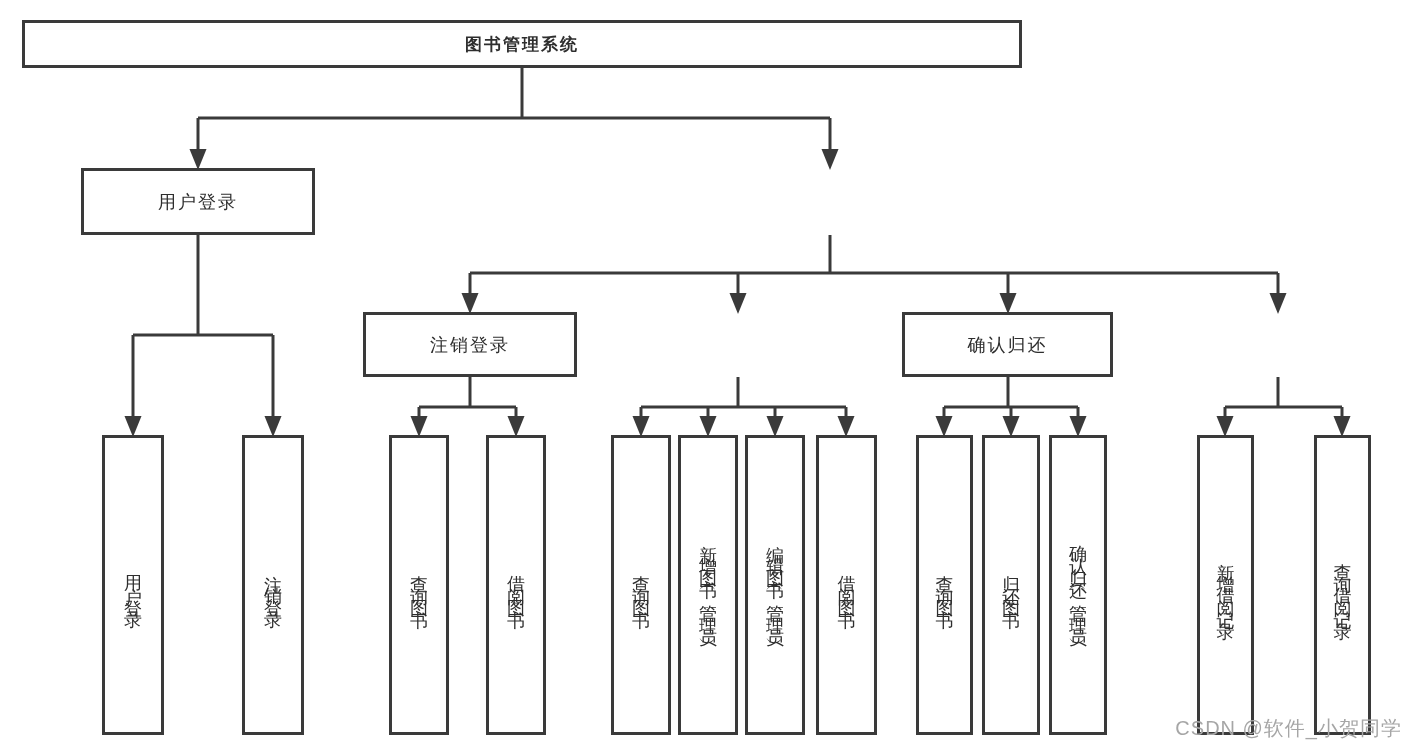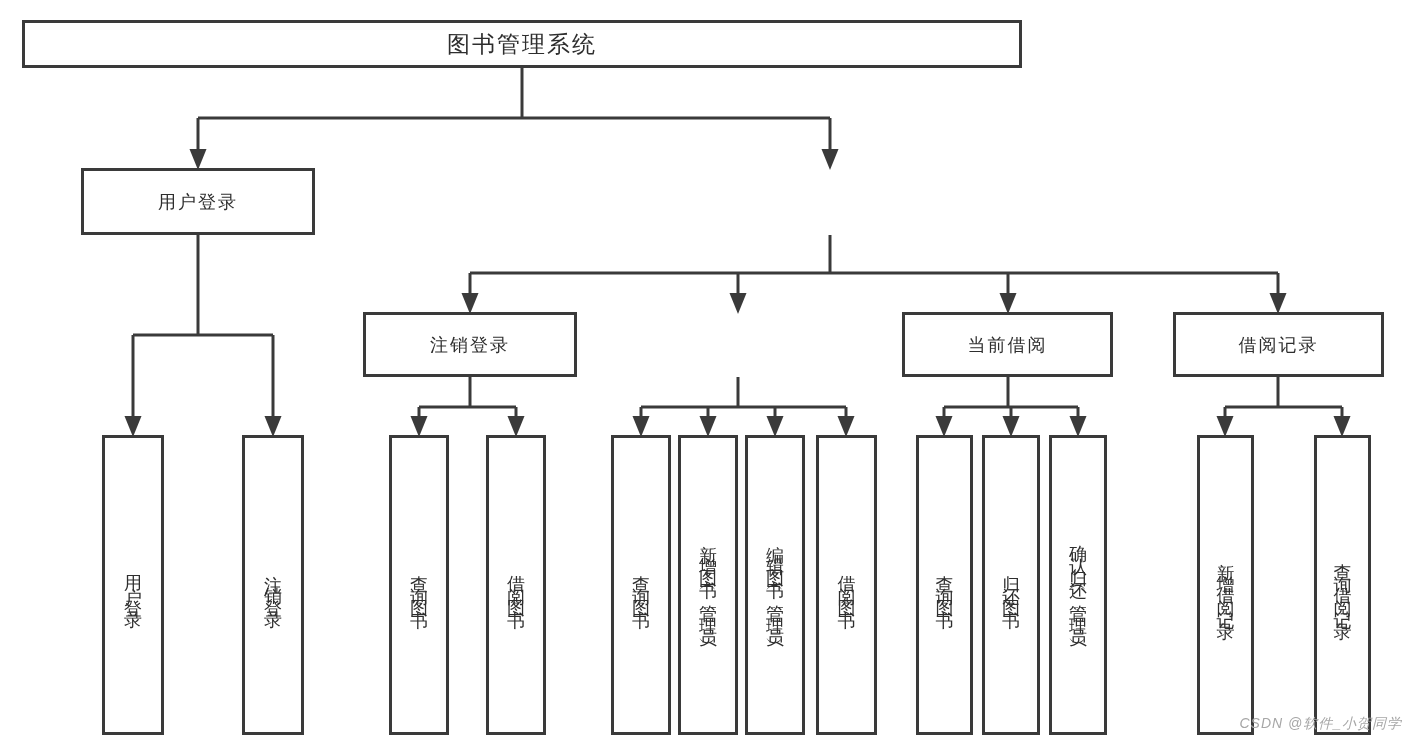--- a/index.html
+++ b/index.html
@@ -21,46 +21,46 @@
     justify-content: center;
     color: #2e2e2e;
     z-index: 1;
   }
   .h-node {
     font-size: 18px;
     letter-spacing: 2px;
     font-weight: 500;
   }
   .root-node {
-    font-size: 23px;
+    font-size: 17px;
+    font-weight: bold;
   }
   .v-node .v-text {
     writing-mode: vertical-rl;
     text-orientation: mixed;
     font-size: 18px;
     letter-spacing: 12px;
     line-height: 1;
     white-space: nowrap;
   }
   #connector-svg {
     position: absolute;
     left: 0;
     top: 0;
     z-index: 2;
     pointer-events: none;
   }
   .watermark {
     position: absolute;
     top: 715px;
     right: 3px;
-    font-size: 14px;
+    font-size: 20px;
     color: #a6a6a6;
     letter-spacing: 1px;
     z-index: 3;
-    font-style: italic;
   }
 </style>
 </head>
 <body>
 
 <div class="canvas">
 
   <svg id="connector-svg" width="1405" height="747">
       <line x1="522" y1="68" x2="522" y2="118" stroke="#3a3a3a" stroke-width="3"></line>
       <line x1="198" y1="118" x2="830" y2="118" stroke="#3a3a3a" stroke-width="3"></line>
@@ -114,22 +114,21 @@
       <polygon points="1216.5,416 1233.5,416 1225,437" fill="#3a3a3a"></polygon>
       <line x1="1342" y1="407" x2="1342" y2="421" stroke="#3a3a3a" stroke-width="3"></line>
       <polygon points="1333.5,416 1350.5,416 1342,437" fill="#3a3a3a"></polygon>
     </svg>
 
   <div class="node h-node root-node" style="left:22px;top:20px;width:1000px;height:48px">图书管理系统</div>
 
   <div class="node h-node" style="left:81px;top:168px;width:234px;height:67px">用户登录</div>
 
   <div class="node h-node" style="left:363px;top:312px;width:214px;height:65px">注销登录</div>
-  <div class="node h-node" style="left:902px;top:312px;width:211px;height:65px">当前借阅</div>
-  <div class="node h-node" style="left:1173px;top:312px;width:211px;height:65px">借阅记录</div>
+  <div class="node h-node" style="left:902px;top:312px;width:211px;height:65px">确认归还</div>
 
   <div class="node v-node" style="left:102px;top:435px;width:62px;height:300px">
     <span class="v-text">用户登录</span>
   </div>
   <div class="node v-node" style="left:242px;top:435px;width:62px;height:300px">
     <span class="v-text">注销登录</span>
   </div>
 
   <div class="node v-node" style="left:389px;top:435px;width:60px;height:300px">
     <span class="v-text">查询图书</span>

